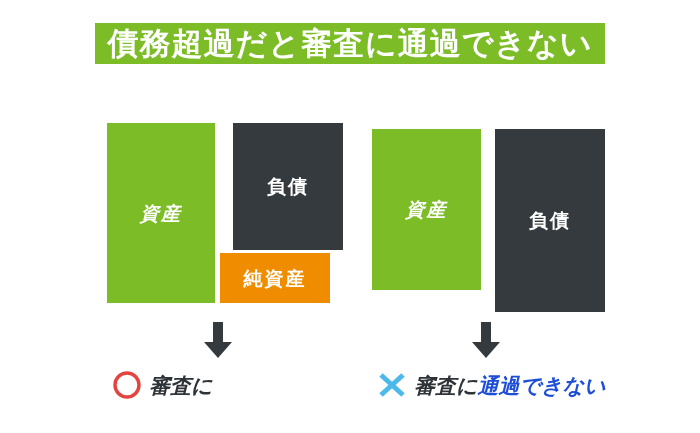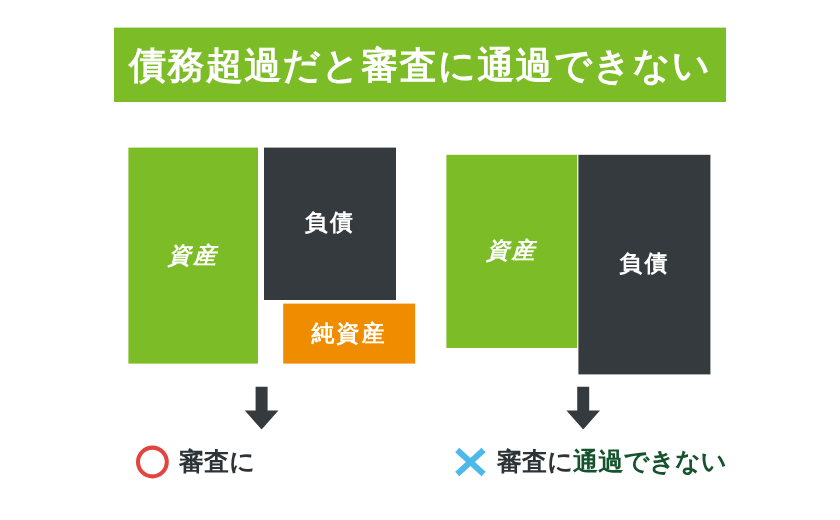--- a/index.html
+++ b/index.html
@@ -20,21 +20,21 @@
     width: 700px;
     height: 433px;
   }
 
   
   .title-banner {
     position: absolute;
     left: 95px;
     top: 23px;
     width: 510px;
-    height: 62px;
+    height: 41px;
     background: #7CBC27;
     display: flex;
     align-items: center;
     justify-content: center;
   }
   .title-text {
     color: #ffffff;
     font-size: 31px;
     font-weight: bold;
     letter-spacing: 1px;
@@ -52,22 +52,22 @@
   }
   .bs-label {
     color: #ffffff;
     font-size: 19px;
     font-weight: bold;
     letter-spacing: 2px;
     line-height: 1;
     white-space: nowrap;
   }
   .blk-assets   { background: #7CBC27; font-style: italic; }
-  .blk-liab     { background: #343A3E; }
-  .blk-equity   { background: #F08C00; margin-left: 16px; }
+  .blk-liab     { background: #343A3E; margin-left: 13px; }
+  .blk-equity   { background: #F08C00; }
 
   
   #left-assets    { left: 107px; top: 123px;  width: 108px; height: 180px; }
   #left-liab      { left: 220px; top: 123px;  width: 110px; height: 127px; }
   #left-equity    { left: 220px; top: 253px;  width: 110px; height: 50px;  }
 
   
   #right-assets   { left: 372px; top: 129px;  width: 109px; height: 161px; }
   #right-liab     { left: 482px; top: 129px;  width: 110px; height: 183px; }
 
@@ -96,23 +96,23 @@
     margin-right: 7px;
     flex: 0 0 auto;
   }
 
   .result-text {
     font-size: 21px;
     font-weight: bold;
     line-height: 1;
     white-space: nowrap;
   }
-  .txt-dark  { color: #2E3338; }
+  .txt-dark  { color: #2E3338; font-style: italic; }
   .txt-red   { color: #E4443F; }
-  .txt-blue  { color: #14532d; }
+  .txt-blue  { color: #1d4ed8; font-style: italic; }
 </style>
 </head>
 <body>
 
 <div id="stage">
 
   <div class="title-banner">
     <span class="title-text">債務超過だと審査に通過できない</span>
   </div>
 

